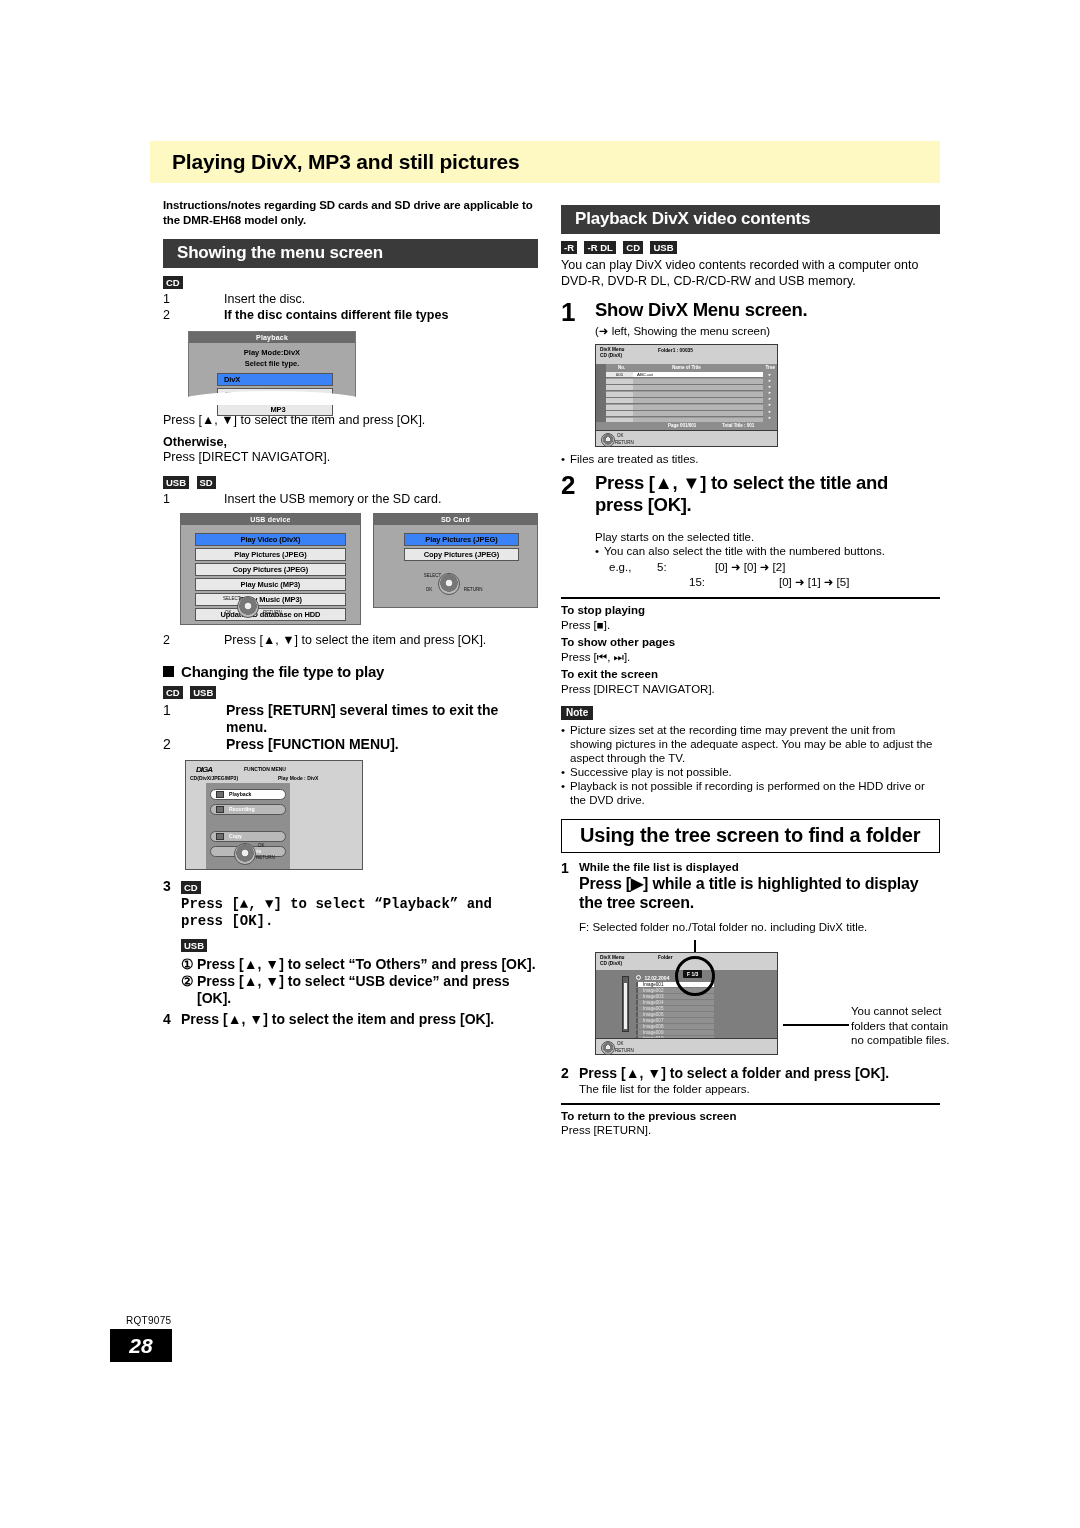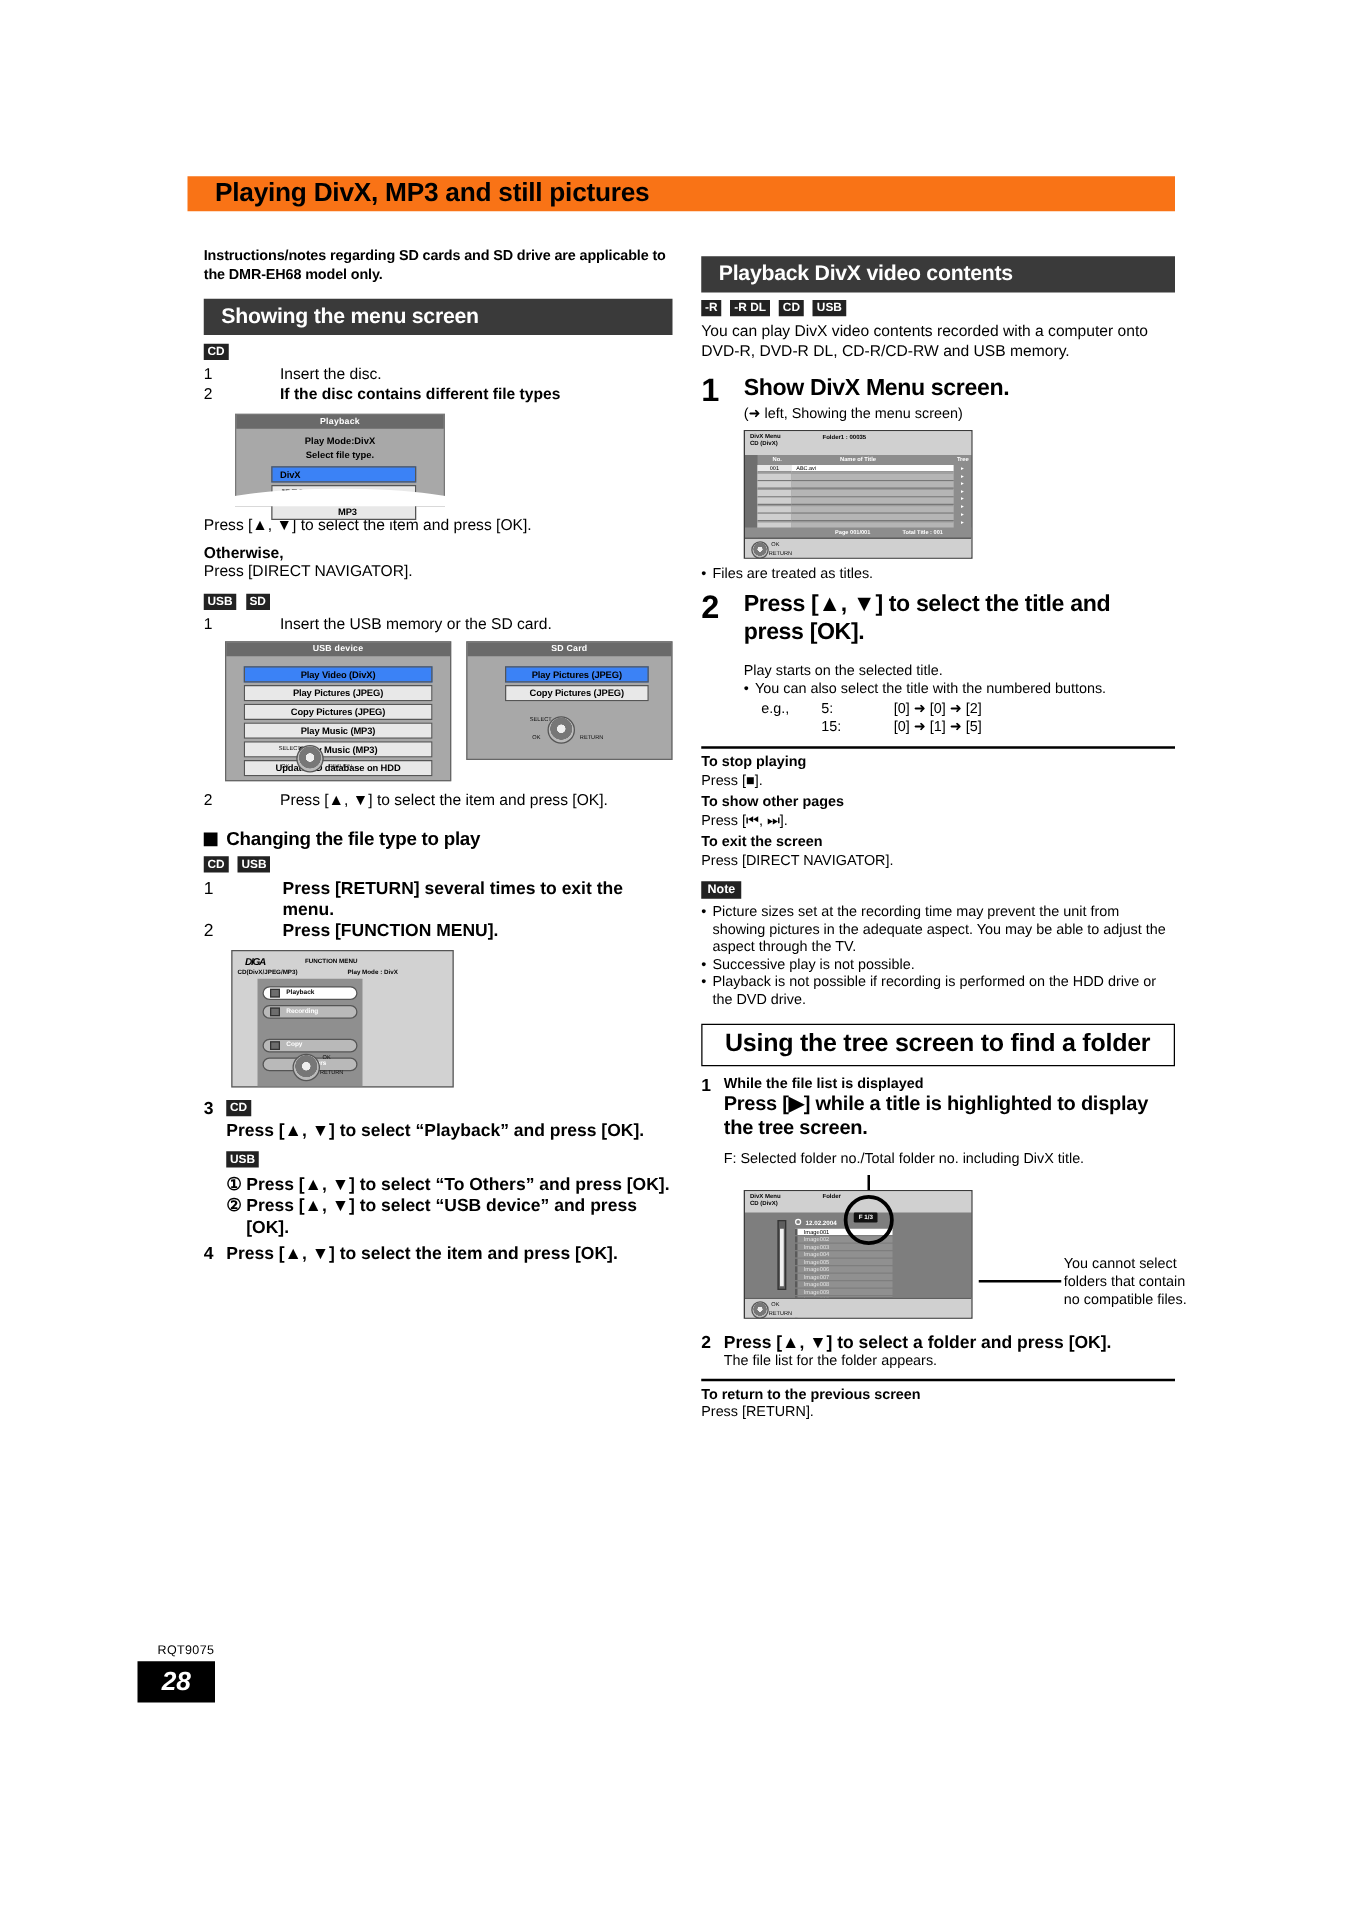--- a/index.html
+++ b/index.html
@@ -8,22 +8,22 @@
     width:1080px; height:1528px;
     background:#fff;
     font-family:"Liberation Sans", sans-serif;
     color:#000;
     position:relative;
     overflow:hidden;
   }
 
   
   .page-title-bar{
-    position:absolute; left:150px; top:141px; width:790px; height:28px;
-    background:#f97316;
+    position:absolute; left:150px; top:141px; width:790px; height:42px;
+    background:#fef9c3;
     display:flex; align-items:center;
   }
   .page-title-bar .t{
     font-size:21px; font-weight:bold; letter-spacing:-0.2px; padding-left:22px;
   }
 
   .col-left{ position:absolute; left:163px; top:198px; width:375px; }
   .col-right{ position:absolute; left:561px; top:205px; width:379px; }
 
   
@@ -308,21 +308,21 @@
           <span class="lbl" style="position:absolute;left:22px;top:12px;">RETURN</span>
         </div>
       </div>
     </div>
   </div>
 
   <div style="margin-top:8px; display:flex;">
     <div style="width:18px;flex:none;font-size:14px;font-weight:bold;">3</div>
     <div style="flex:1;">
       <div><span class="badge">CD</span></div>
-      <div style="font-size:14px;line-height:17px;font-weight:bold;">Press [▲, ▼] to select “Playback” and press [OK].</div>
+      <div style="font-size:14px;line-height:17px;font-weight:bold;font-family:Liberation Mono, monospace;">Press [▲, ▼] to select “Playback” and press [OK].</div>
       <div style="margin-top:6px;"><span class="badge">USB</span></div>
       <div style="display:flex;font-size:14px;line-height:17px;font-weight:bold;margin-top:2px;">
         <div style="width:16px;flex:none;">①</div>
         <div style="flex:1;">Press [▲, ▼] to select “To Others” and press [OK].</div>
       </div>
       <div style="display:flex;font-size:14px;line-height:17px;font-weight:bold;">
         <div style="width:16px;flex:none;">②</div>
         <div style="flex:1;">Press [▲, ▼] to select “USB device” and press [OK].</div>
       </div>
     </div>
@@ -445,21 +445,21 @@
       <div class="p sm" style="margin-top:14px;">Play starts on the selected title.</div>
       <div class="bullet">
         <div class="d">•</div>
         <div class="x">You can also select the title with the numbered buttons.</div>
       </div>
       <div style="display:flex; font-size:11.5px; line-height:15px; margin-top:2px; padding-left:14px;">
         <div style="width:48px;flex:none;">e.g.,</div>
         <div style="width:58px;flex:none;">5:</div>
         <div style="flex:1;">[0] ➜ [0] ➜ [2]</div>
       </div>
-      <div style="display:flex; font-size:11.5px; line-height:15px; padding-left:14px;">
+      <div style="display:flex; font-size:11.5px; line-height:15px; padding-left:14px;gap:32px;">
         <div style="width:48px;flex:none;"></div>
         <div style="width:58px;flex:none;">15:</div>
         <div style="flex:1;">[0] ➜ [1] ➜ [5]</div>
       </div>
     </div>
   </div>
 
   <div class="rule" style="margin-top:7px;"></div>
 
   <div class="hdr-sm">To stop playing</div>

